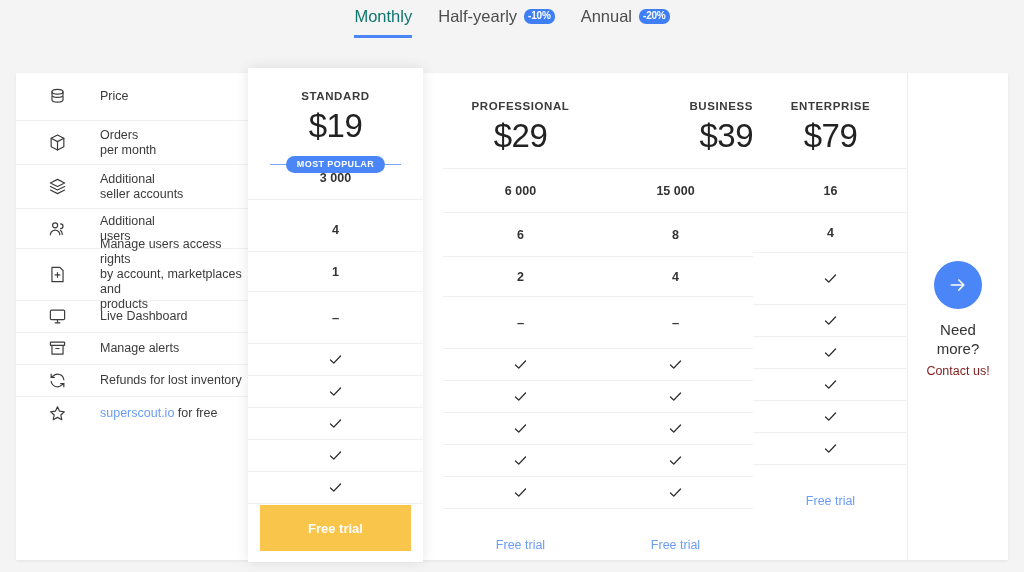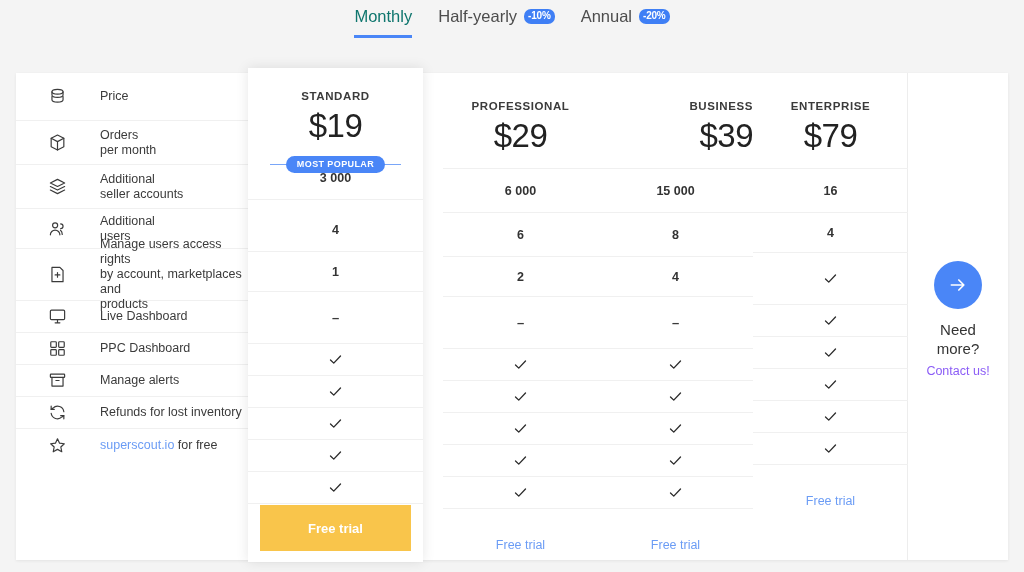--- a/index.html
+++ b/index.html
@@ -112,21 +112,21 @@
   }
   .cta-circle {
     width: 48px; height: 48px; border-radius: 50%; background: #4a86f7;
     display: flex; align-items: center; justify-content: center; cursor: pointer;
     margin-top: 188px;
   }
   .cta-circle svg { width: 20px; height: 20px; display: block; }
   .cta-title {
     margin-top: 11px; font-size: 15px; color: #333; text-align: center; line-height: 19px;
   }
-  .cta-link { margin-top: 6px; font-size: 12.5px; color: #8b5cf6; cursor: pointer; }
+  .cta-link { margin-top: 6px; font-size: 12.5px; color: #7f1d1d; cursor: pointer; }
 </style>
 </head>
 <body>
 
 <div id="root">
 
   <div class="tabs">
     <div class="tabs-inner" id="tabs-inner">
         <div class="tab active">
           <span>Monthly</span>
@@ -210,33 +210,20 @@
           </div>
           <div class="frow" style="height: 32px;">
             <span class="ficon">
               <svg viewBox="0 0 24 24">
                 <rect x="3" y="4" width="18" height="12" rx="1.5" fill="none" stroke="currentColor" stroke-width="1.5" stroke-linecap="round" stroke-linejoin="round"></rect>
                 <path d="M9 20h6M12 16v4" fill="none" stroke="currentColor" stroke-width="1.5" stroke-linecap="round" stroke-linejoin="round"></path>
               </svg>
             </span>
             <div class="flabel">
               <div>Live Dashboard</div>
-            </div>
-          </div>
-          <div class="frow" style="height: 32px;">
-            <span class="ficon">
-              <svg viewBox="0 0 24 24">
-                <rect x="3.5" y="3.5" width="7" height="7" rx="1" fill="none" stroke="currentColor" stroke-width="1.5" stroke-linecap="round" stroke-linejoin="round"></rect>
-                <rect x="13.5" y="3.5" width="7" height="7" rx="1" fill="none" stroke="currentColor" stroke-width="1.5" stroke-linecap="round" stroke-linejoin="round"></rect>
-                <rect x="3.5" y="13.5" width="7" height="7" rx="1" fill="none" stroke="currentColor" stroke-width="1.5" stroke-linecap="round" stroke-linejoin="round"></rect>
-                <rect x="13.5" y="13.5" width="7" height="7" rx="1" fill="none" stroke="currentColor" stroke-width="1.5" stroke-linecap="round" stroke-linejoin="round"></rect>
-              </svg>
-            </span>
-            <div class="flabel">
-              <div>PPC Dashboard</div>
             </div>
           </div>
           <div class="frow" style="height: 32px;">
             <span class="ficon">
               <svg viewBox="0 0 24 24">
                 <rect x="3" y="4" width="18" height="4" rx="0.8" fill="none" stroke="currentColor" stroke-width="1.5" stroke-linecap="round" stroke-linejoin="round"></rect>
                 <path d="M5 8v11h14V8" fill="none" stroke="currentColor" stroke-width="1.5" stroke-linecap="round" stroke-linejoin="round"></path>
                 <path d="M10 12h4" fill="none" stroke="currentColor" stroke-width="1.5" stroke-linecap="round" stroke-linejoin="round"></path>
               </svg>
             </span>

